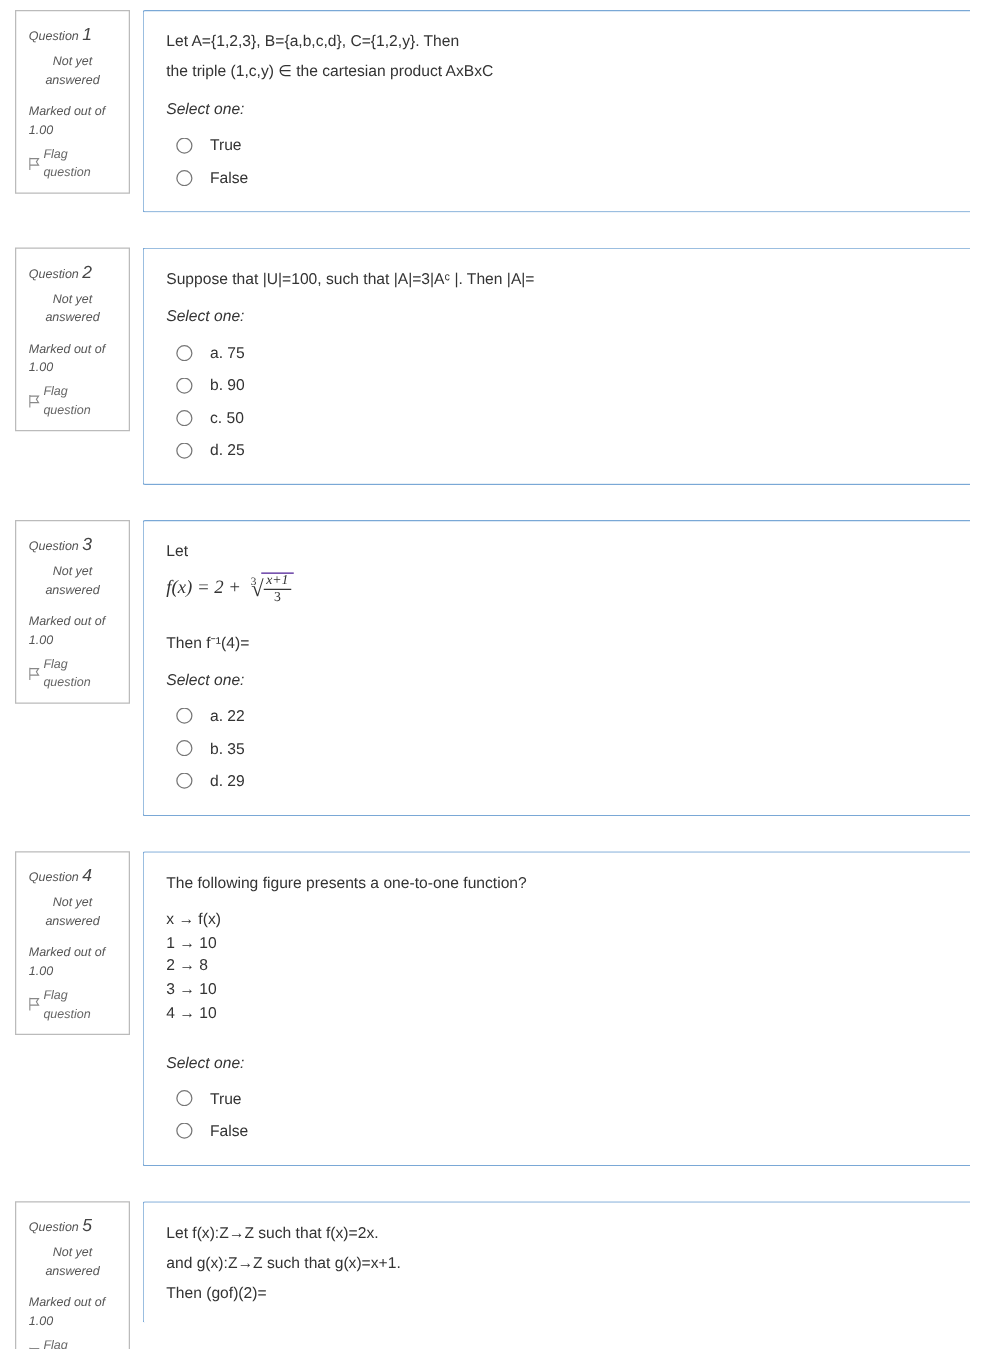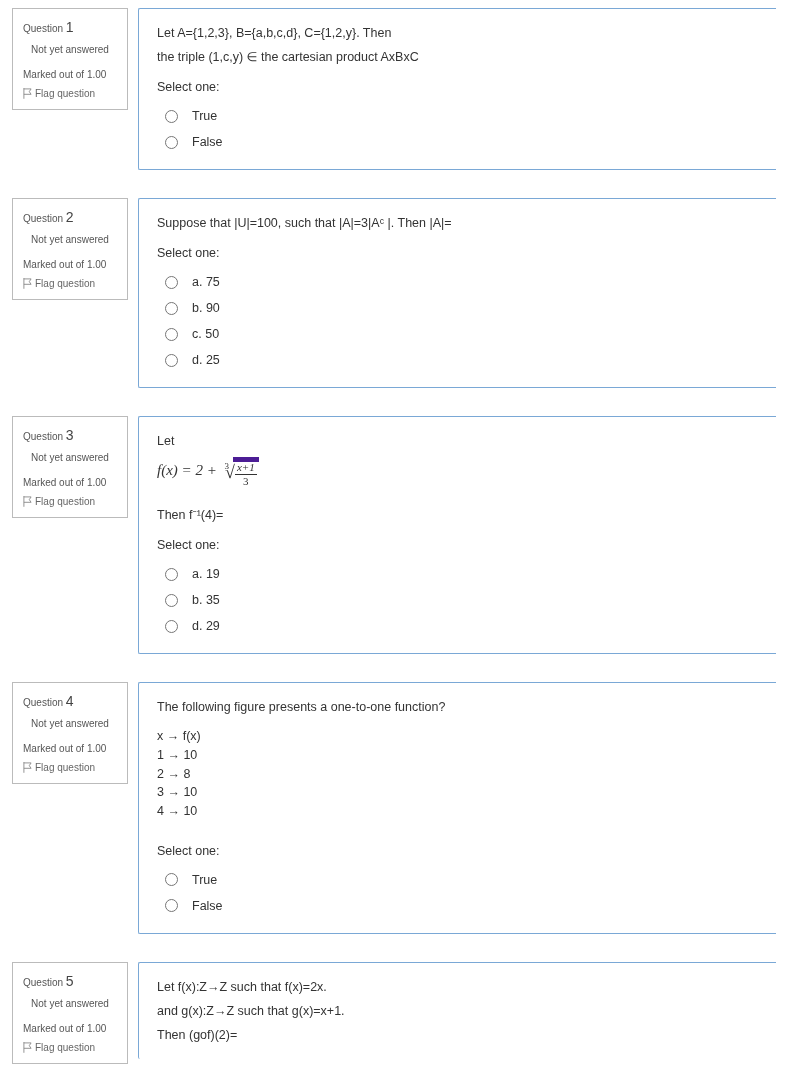--- a/index.html
+++ b/index.html
@@ -13,25 +13,26 @@
   }
   .question-block {
     display: flex;
     align-items: flex-start;
     margin-bottom: 28px;
     gap: 10px;
   }
   .info-box {
     border: 1px solid #bbb;
     padding: 8px 10px;
-    width: 116px;
+    width: 92px;
     flex-shrink: 0;
     font-size: 10px;
     color: #555;
     line-height: 1.5;
+    font-style: italic;
   }
   .info-box .qtitle {
     margin-bottom: 4px;
   }
   .info-box .qnum {
     font-size: 14px;
     color: #444;
     font-weight: 400;
   }
   .info-box .status { margin-bottom: 2px; text-align: center; }
@@ -54,21 +55,21 @@
     border-right: none;
     border-radius: 2px 0 0 2px;
     flex: 1;
     padding: 14px 18px 14px 18px;
     font-size: 12.5px;
     color: #333;
     line-height: 1.6;
   }
   .qtext { margin-bottom: 10px; }
   .qtext p { margin-bottom: 4px; }
-  .select-label { margin: 8px 0 6px 0; }
+  .select-label { margin: 8px 0 6px 0; font-style: italic; }
   .options { margin-left: 8px; }
   .option-row {
     display: flex;
     align-items: center;
     gap: 14px;
     padding: 3px 0;
   }
   .option-row input[type="radio"] {
     width: 13px;
     height: 13px;
@@ -94,21 +95,21 @@
   }
   .formula .radsym {
     font-size: 18px;
   }
   .formula .frac {
     display: inline-flex;
     flex-direction: column;
     align-items: center;
     font-size: 11px;
     line-height: 1;
-    border-top: 5px solid #4c1d95;
+    border-top: 1px solid #4c1d95;
     padding: 0 2px;
     position: relative;
     top: 0px;
     margin-left: -2px;
   }
   .formula .frac .num { border-bottom: 1px solid #333; padding: 0 2px 1px 2px; font-style: italic;}
   .formula .frac .den { padding-top: 1px; }
 </style>
 </head>
 <body>
@@ -207,21 +208,21 @@
             <span class="den">3</span>
           </span>
         </span>
       </div>
       <p style="margin-top:18px">Then f⁻¹(4)=</p>
     </div>
     <div class="select-label">Select one:</div>
     <div class="options">
       <div class="option-row">
           <input type="radio" name="q3" style="">
-          <span>a. 19</span>
+          <span>a. 22</span>
         </div>
       <div class="option-row">
           <input type="radio" name="q3" style="">
           <span>b. 35</span>
         </div>
       <div class="option-row">
           <input type="radio" name="q3" style="">
           <span>d. 29</span>
         </div>
     </div>

